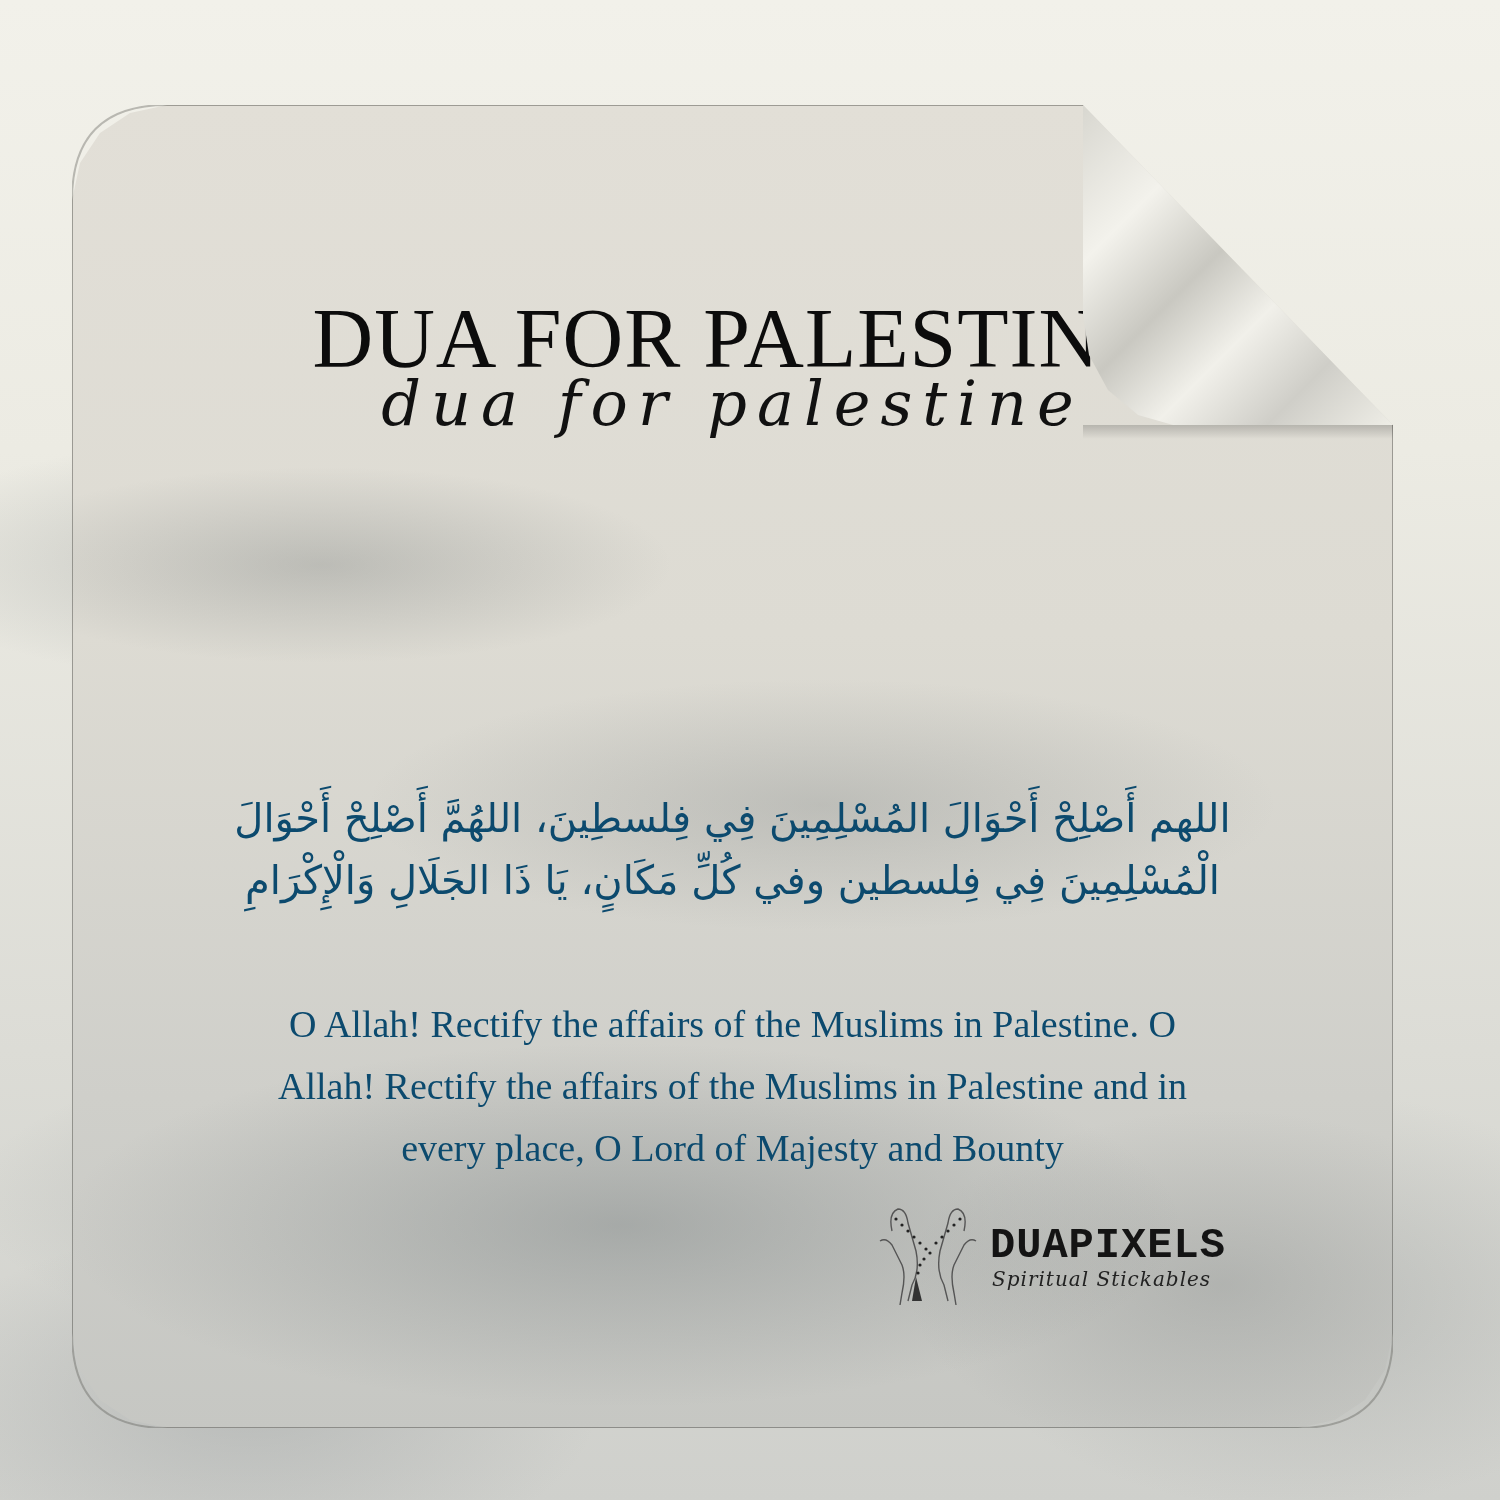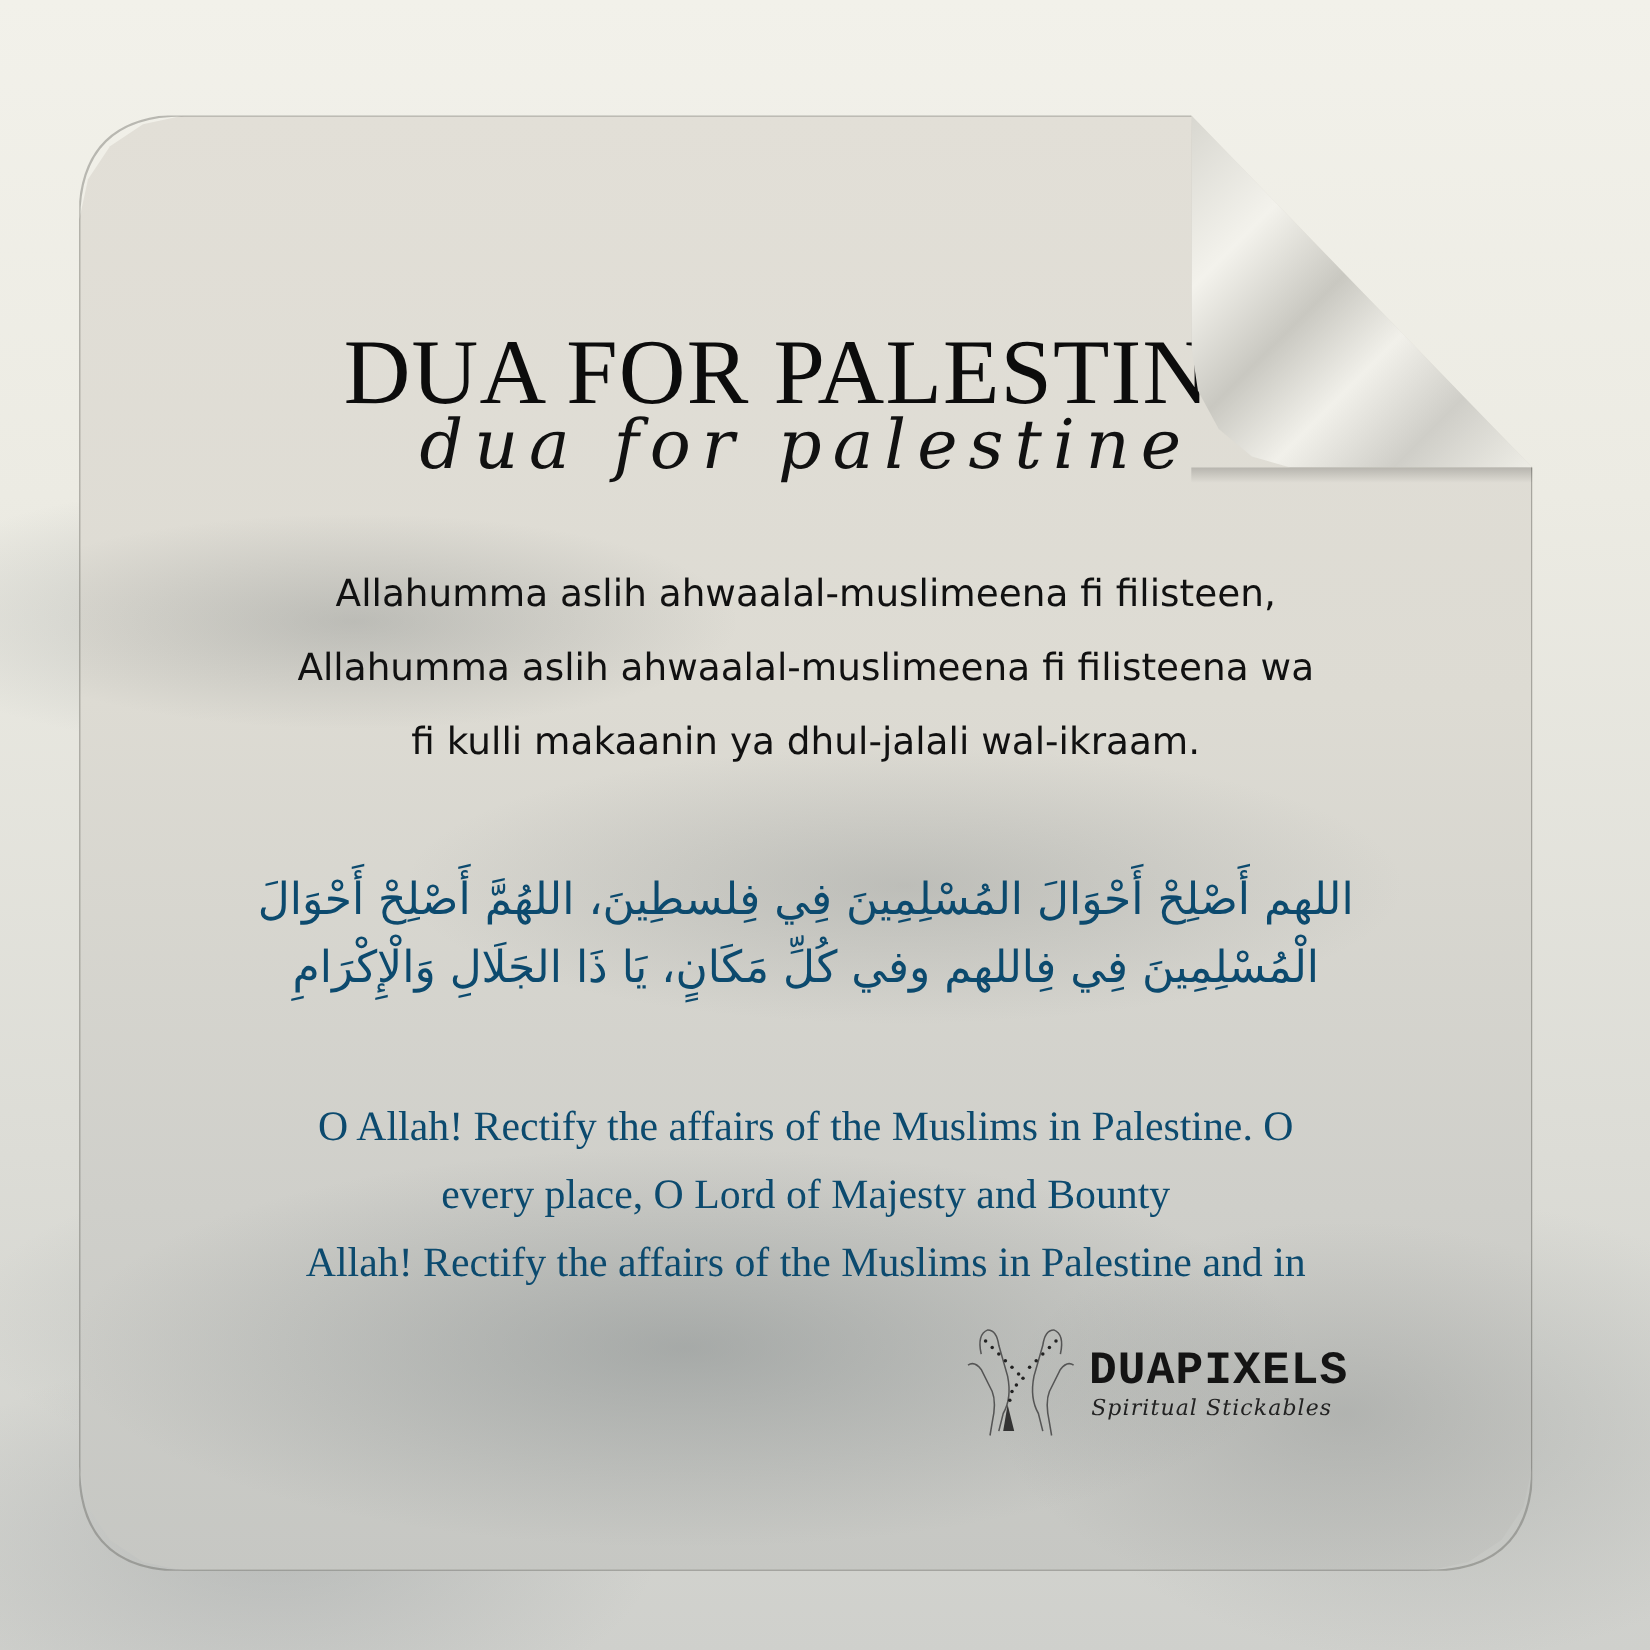--- a/index.html
+++ b/index.html
@@ -92,35 +92,30 @@
 
 <div class="sticker"></div>
 <svg class="sticker-edge" viewBox="0 0 1321 1323">
   <path d="M95 0 H1011 M1321 320 V1228 Q1321 1323 1226 1323 H95 Q0 1323 0 1228 V95 Q0 0 95 0" fill="none" stroke="rgba(80,80,75,0.35)" stroke-width="2"></path>
 </svg>
 
 <div class="content">
   <div class="title">DUA FOR PALESTINE</div>
   <div class="subtitle">dua for palestine</div>
 
-  <div class="translit">
-    <div>Allahumma aslih ahwaalal-muslimeena fi filisteen,</div>
-    <div>Allahumma aslih ahwaalal-muslimeena fi filisteena wa</div>
-    <div>fi kulli makaanin ya dhul-jalali wal-ikraam.</div>
-  </div>
 
   <div class="arabic">
     <div>اللهم أَصْلِحْ أَحْوَالَ المُسْلِمِينَ فِي فِلسطِينَ، اللهُمَّ أَصْلِحْ أَحْوَالَ</div>
-    <div>الْمُسْلِمِينَ فِي فِاللهم وفي كُلِّ مَكَانٍ، يَا ذَا الجَلَالِ وَالْإِكْرَامِ</div>
+    <div>الْمُسْلِمِينَ فِي فِلسطين وفي كُلِّ مَكَانٍ، يَا ذَا الجَلَالِ وَالْإِكْرَامِ</div>
   </div>
 
   <div class="english">
     <div>O Allah! Rectify the affairs of the Muslims in Palestine. O</div>
+    <div>Allah! Rectify the affairs of the Muslims in Palestine and in</div>
     <div>every place, O Lord of Majesty and Bounty</div>
-    <div>Allah! Rectify the affairs of the Muslims in Palestine and in</div>
   </div>
 
   <div class="logo">
     <svg class="logo-hands" viewBox="0 0 112 110">
       <g fill="none" stroke="#555" stroke-width="1.4">
         <path d="M20 30 Q16 12 26 8 Q34 8 36 22 L44 50 Q48 70 40 84 L36 100"></path>
         <path d="M8 40 Q14 36 20 44 L30 64 Q34 74 30 92 L28 104"></path>
         <path d="M92 30 Q96 12 86 8 Q78 8 76 22 L68 50 Q64 70 72 84 L76 100"></path>
         <path d="M104 40 Q98 36 92 44 L82 64 Q78 74 82 92 L84 104"></path>
       </g>

